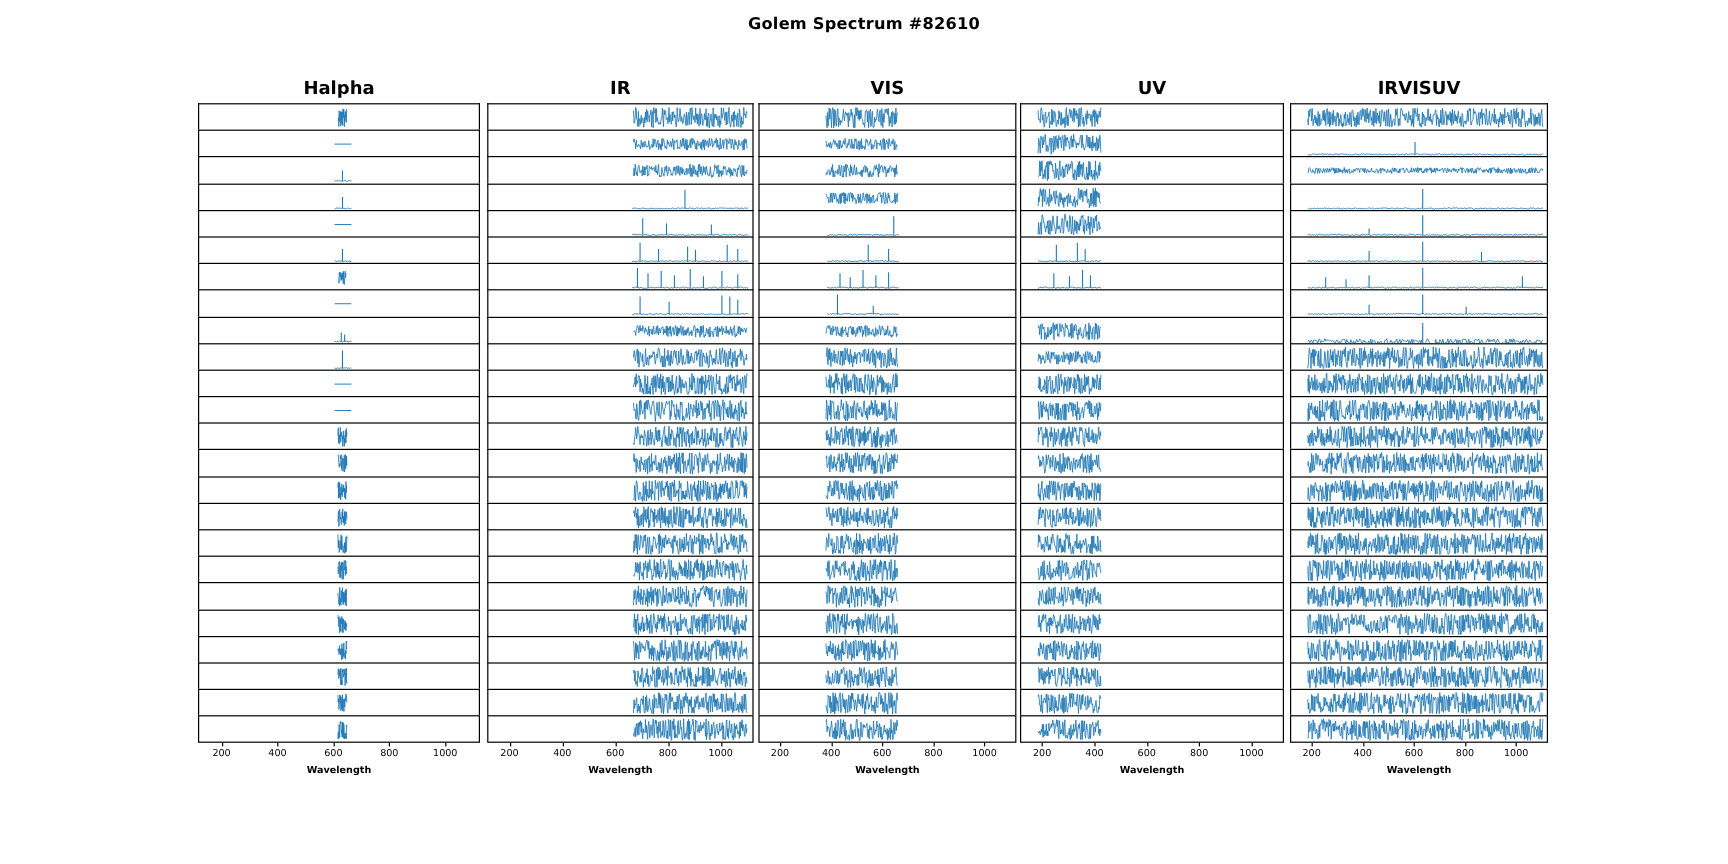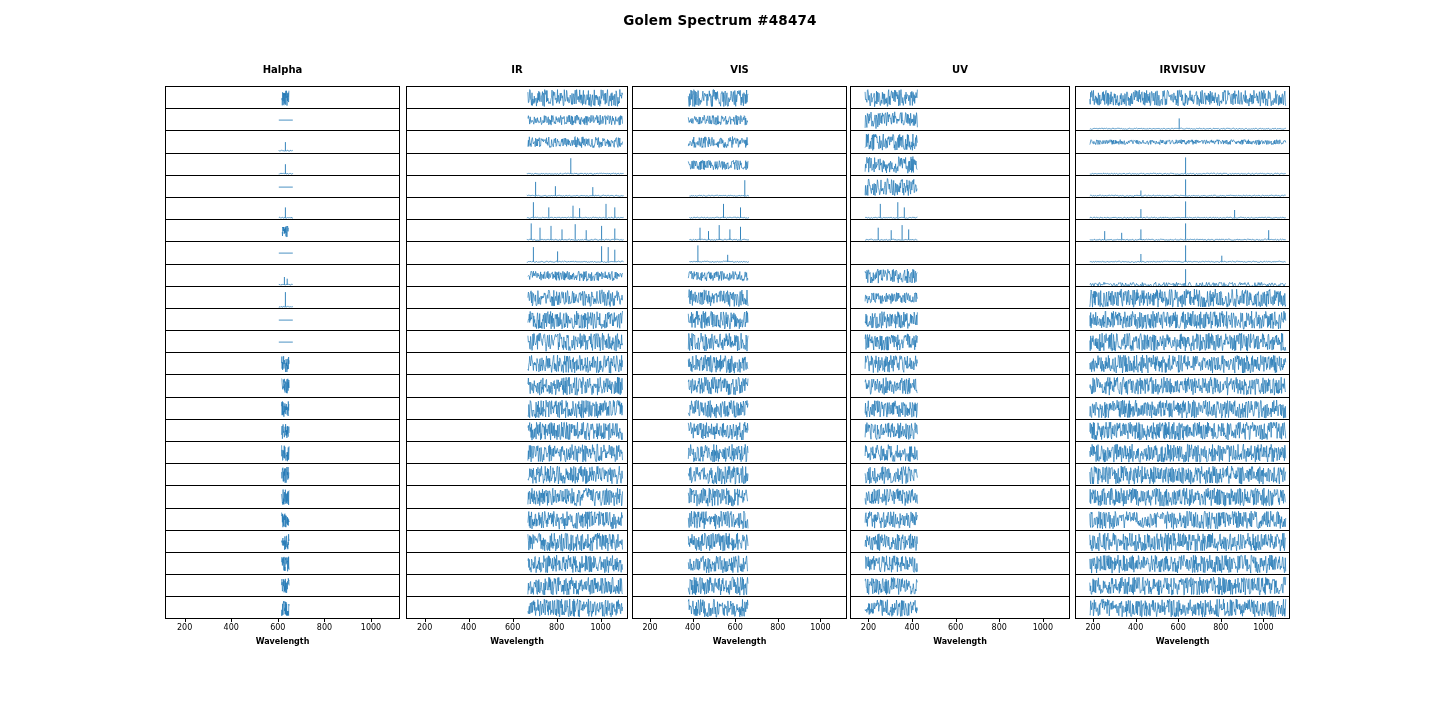--- a/index.html
+++ b/index.html
@@ -34,21 +34,21 @@
   .col {
     position: absolute;
     top: 64px;
   }
   .col-title {
     position: absolute;
     top: 0;
     left: 0;
     width: 100%;
     text-align: center;
-    font-size: 10px;
+    font-size: 15px;
     font-weight: bold;
   }
   .rows {
     position: absolute;
     top: 22px;
     left: 0;
   }
   .cell {
     position: relative;
     box-sizing: border-box;
@@ -92,21 +92,21 @@
     width: 100%;
     text-align: center;
     font-size: 8px;
     font-weight: bold;
   }
 </style>
 </head>
 <body>
 
 <div id="figure">
-  <div id="fig-title">Golem Spectrum #48474</div>
+  <div id="fig-title">Golem Spectrum #82610</div>
   <div id="columns">
       <div class="col" style="left: 165px; width: 235px;">
         <div class="col-title">Halpha</div>
         <div class="rows" style="width: 235px;">
           <div class="cell" style="width: 235px; height: 22.2px;">
             <svg width="233" height="20.2" style="left: 1px; top: 1px;">
               <path d="M114.9 11.8L115.1 10.1L115.3 17.3L115.6 4.3L115.8 6.7L116.0 13.2L116.3 11.7L116.5 5.1L116.7 16.5L117.0 17.2L117.2 4.9L117.4 15.6L117.7 5.3L117.9 6.3L118.1 7.3L118.4 5.4L118.6 16.7L118.8 2.8L119.1 10.0L119.3 5.4L119.5 2.8L119.8 9.7L120.0 17.6L120.2 8.0L120.5 12.9L120.7 5.3L120.9 8.9L121.2 4.6L121.4 12.4L121.6 14.1L121.9 2.7" fill="none" stroke="#1f77b4" stroke-width="0.7"></path>
             </svg>
           </div>
           <div class="cell" style="width: 235px; height: 22.2px;">

